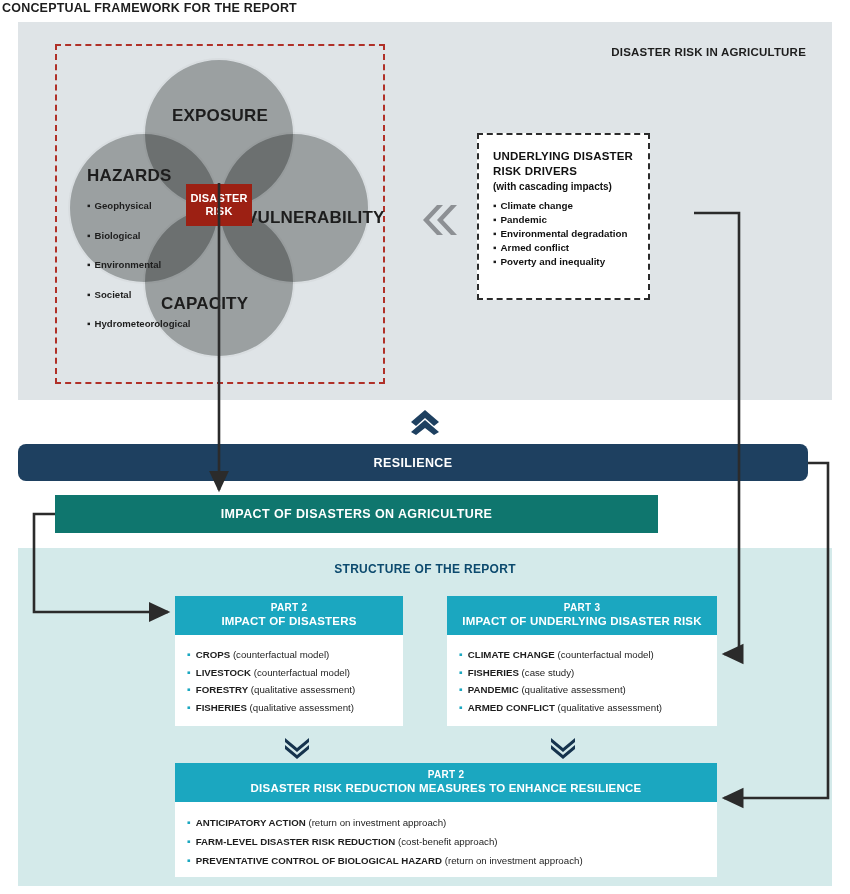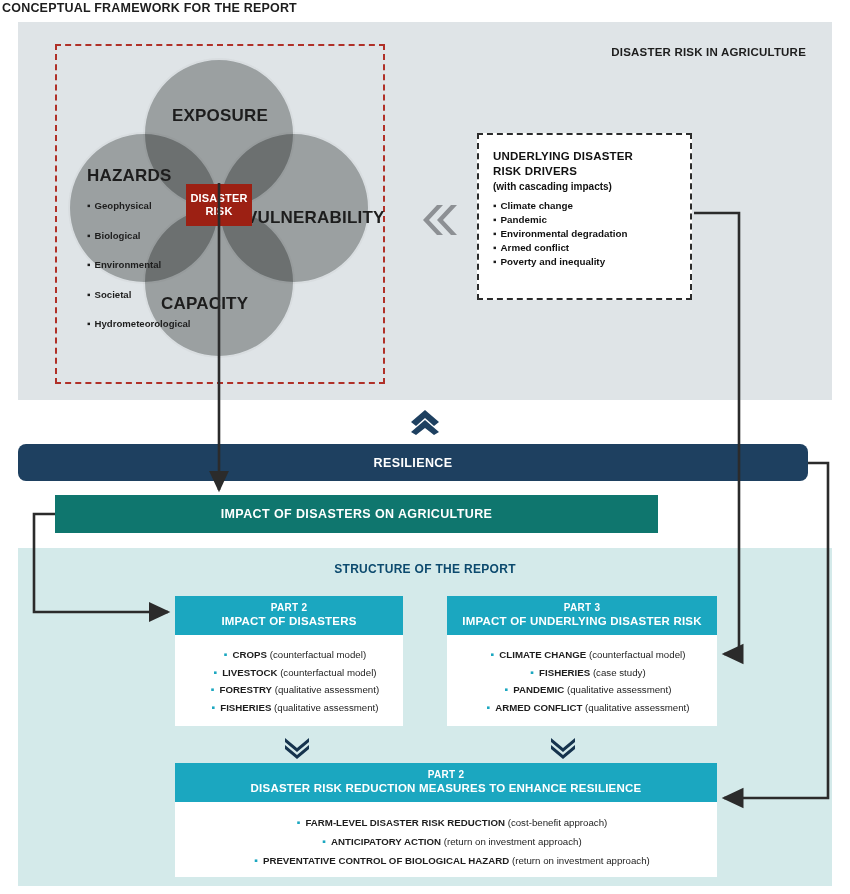--- a/index.html
+++ b/index.html
@@ -40,21 +40,21 @@
   .bk::before{content:"\25AA";color:#1d1d1d;margin-right:4px;font-size:10px;}
 
   .disaster-risk{position:absolute;left:131px;top:140px;width:66px;height:42px;background:#9c2013;
     z-index:8;display:flex;flex-direction:column;align-items:center;justify-content:center;}
   .disaster-risk span{color:#fff;font-size:11px;font-weight:bold;line-height:13px;letter-spacing:.2px;}
 
   
   .chev-left{position:absolute;left:417px;top:199px;width:42px;height:42px;z-index:7;}
 
   
-  .drivers{position:absolute;left:477px;top:133px;width:215px;height:167px;background:#fff;
+  .drivers{position:absolute;left:477px;top:133px;width:173px;height:167px;background:#fff;
     border:2px dashed #2b2b2b;box-sizing:border-box;z-index:7;}
   .drivers h3{margin:0;padding:14px 0 0 14px;font-size:11.5px;font-weight:bold;color:#111;
     line-height:14.5px;letter-spacing:.2px;}
   .drivers .sub{padding:3px 0 0 14px;font-size:10px;font-weight:bold;color:#111;}
   .drivers ul{margin:7px 0 0 0;padding:0 0 0 14px;list-style:none;}
   .drivers li{font-size:9.8px;font-weight:bold;color:#111;line-height:14px;white-space:nowrap;}
 
   
   .bar{position:absolute;display:flex;align-items:center;justify-content:center;
     color:#fff;font-weight:bold;letter-spacing:.4px;font-size:12.5px;}
@@ -71,21 +71,21 @@
   .blue-panel{position:absolute;left:18px;top:548px;width:814px;height:338px;background:#d4eaea;}
   .structure-title{position:absolute;left:0;right:0;top:562px;text-align:center;font-size:12px;
     font-weight:bold;color:#0c4a6e;letter-spacing:.3px;}
 
   
   .card{position:absolute;background:#ffffff;}
   .card-hd{background:#1ba7c0;color:#fff;text-align:center;padding:6px 4px 7px 4px;}
   .card-hd .p{display:block;font-size:10px;font-weight:bold;letter-spacing:.3px;line-height:12px;}
   .card-hd .t{display:block;font-size:11.5px;font-weight:bold;letter-spacing:.2px;line-height:14px;}
   .card ul{margin:0;padding:11px 0 10px 12px;list-style:none;}
-  .card li{font-size:9.7px;color:#1d1d1d;line-height:17.5px;white-space:nowrap;text-align:center;}
+  .card li{font-size:9.7px;color:#1d1d1d;line-height:17.5px;white-space:nowrap;}
   .card li b{font-weight:bold;}
   .tk::before{content:"\25AA";color:#1ba7c0;margin-right:5px;font-size:10.5px;}
 
   .card-p2{left:175px;top:596px;width:228px;height:130px;}
   .card-p3{left:447px;top:596px;width:270px;height:130px;}
   .card-p4{left:175px;top:763px;width:542px;height:114px;}
   .card-p4 li{line-height:19px;}
 
   svg.overlay{position:absolute;left:0;top:0;width:850px;height:894px;pointer-events:none;z-index:10;}
 </style>
@@ -192,22 +192,22 @@
     <path d="M13 10 L25 0 L25 4 L13 14 L1 4 L1 0 Z" fill="#15334d"></path>
     <path d="M13 17 L25 7 L25 11 L13 21 L1 11 L1 7 Z" fill="#15334d"></path>
   </svg>
 
   <div class="card card-p4">
     <div class="card-hd">
       <span class="p">PART 2</span>
       <span class="t">DISASTER RISK REDUCTION MEASURES TO ENHANCE RESILIENCE</span>
     </div>
     <ul>
+      <li class="tk"><b>ANTICIPATORY ACTION</b><span> (return on investment approach)</span></li>
       <li class="tk"><b>FARM-LEVEL DISASTER RISK REDUCTION</b><span> (cost-benefit approach)</span></li>
-      <li class="tk"><b>ANTICIPATORY ACTION</b><span> (return on investment approach)</span></li>
       <li class="tk"><b>PREVENTATIVE CONTROL OF BIOLOGICAL HAZARD</b><span> (return on investment approach)</span></li>
     </ul>
   </div>
 
   <svg class="overlay" viewBox="0 0 850 894">
     <defs>
       <marker id="ah" markerWidth="9" markerHeight="9" refX="7.5" refY="4.5" orient="auto">
         <path d="M0,0.6 L8.4,4.5 L0,8.4 Z" fill="#2b2b2b"></path>
       </marker>
       <marker id="ahd" markerWidth="9" markerHeight="9" refX="7.5" refY="4.5" orient="auto">

